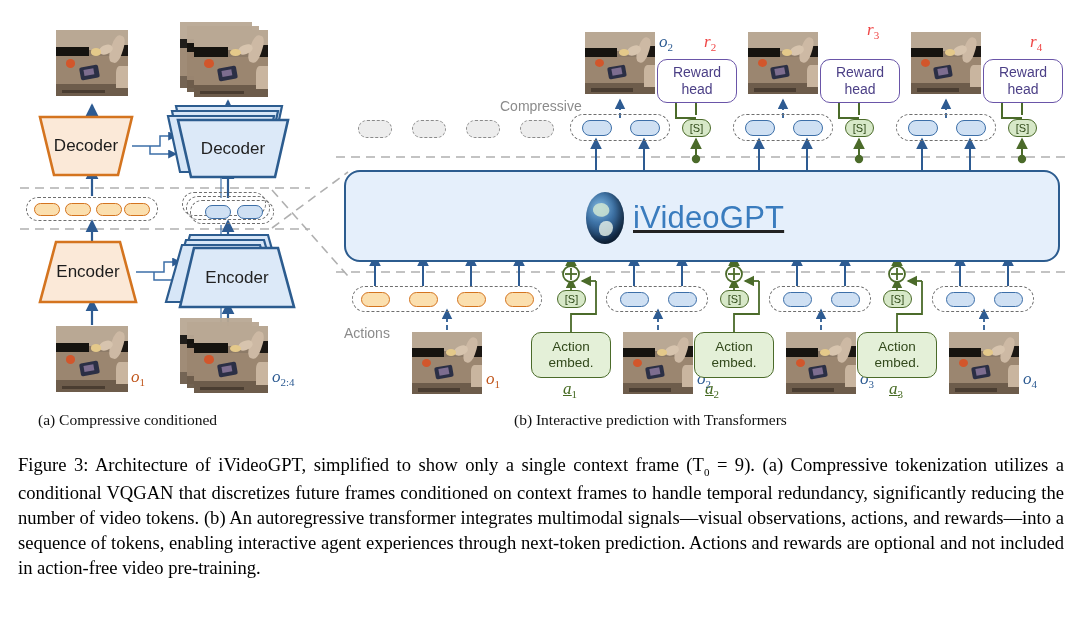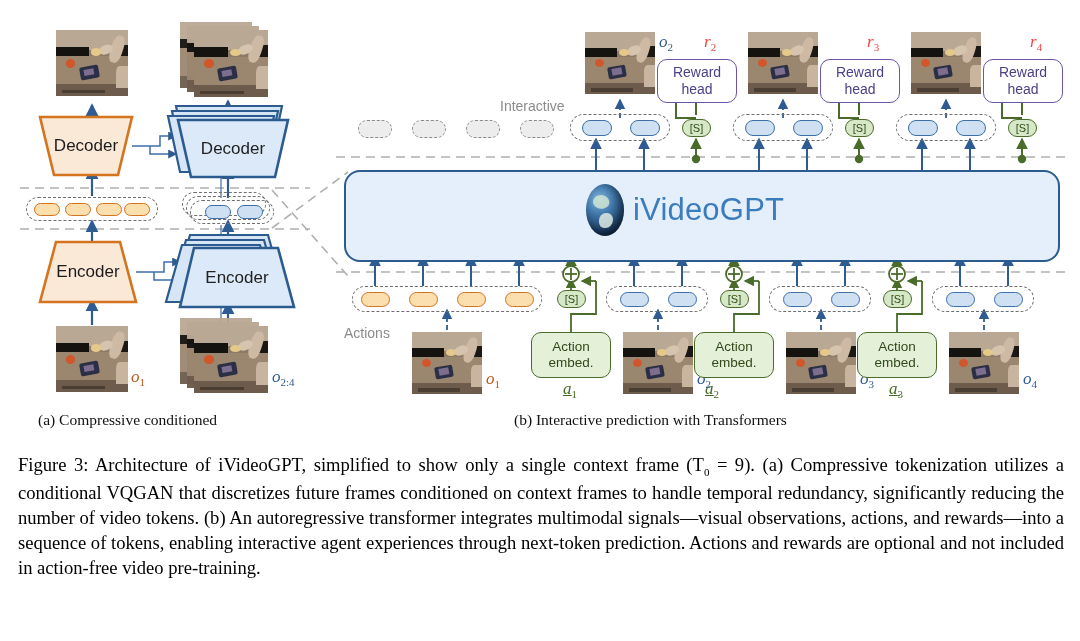--- a/index.html
+++ b/index.html
@@ -374,21 +374,21 @@
           <b></b>
         </i>
         <i class="t-side"></i>
     </div>
   </div>
   <div class="mvar o-blue" style="left:272px;top:367px;">
     <span>o</span><sub>2:4</sub>
   </div>
 
   <div class="gptbox" style="left:344px;top:170px;width:712px;height:88px;"></div>
-  <div class="gptlogo" style="left:586px;top:184px;">
+  <div class="gptlogo" style="left:586px;top:192px;text-decoration:underline;">
     <span class="globe"></span>
     <span class="gpttext">iVideoGPT</span>
   </div>
 
   <div class="grp" style="left:352px;top:286px;width:190px;height:26px;"></div>
   <div class="pill pill-orange" style="left:361px;top:292px;width:29px;height:15px;"></div>
   <div class="pill pill-orange" style="left:409px;top:292px;width:29px;height:15px;"></div>
   <div class="pill pill-orange" style="left:457px;top:292px;width:29px;height:15px;"></div>
   <div class="pill pill-orange" style="left:505px;top:292px;width:29px;height:15px;"></div>
 
@@ -546,21 +546,21 @@
   <div class="pill pill-blue" style="left:793px;top:120px;width:30px;height:16px;"></div>
 
   <div class="pill pill-green" style="left:845px;top:119px;width:29px;height:18px;">[S]</div>
 
   <div class="grp" style="left:896px;top:114px;width:100px;height:27px;"></div>
   <div class="pill pill-blue" style="left:908px;top:120px;width:30px;height:16px;"></div>
   <div class="pill pill-blue" style="left:956px;top:120px;width:30px;height:16px;"></div>
 
   <div class="pill pill-green" style="left:1008px;top:119px;width:29px;height:18px;">[S]</div>
 
-  <div class="gray-lbl" style="left:500px;top:98px;">Interactive</div>
+  <div class="gray-lbl" style="left:500px;top:98px;">Compressive</div>
 
   <div class="thumb" style="left:585px;top:32px;width:70px;height:62px;">
     <i class="t-wall"></i>
       <i class="t-dark"></i>
       <i class="t-dark2"></i>
       <i class="t-table"></i>
     <i class="t-base"></i>
       <i class="t-base2"></i>
       <i class="t-arm1"></i>
       <i class="t-arm2"></i>
@@ -594,21 +594,21 @@
     <i class="t-food"></i>
       <i class="t-ball"></i>
       <i class="t-obj">
         <b></b>
       </i>
       <i class="t-side"></i>
   </div>
   <div class="mvar o-blue hat" style="left:822px;top:32px;">
     <span>o</span><sub>3</sub>
   </div>
-  <div class="mvar r-purple" style="left:867px;top:32px;">
+  <div class="mvar r-purple" style="left:867px;top:20px;">
     <span>r</span><sub>3</sub>
   </div>
   <div class="rewardbox" style="left:820px;top:59px;width:78px;height:42px;">
     <span>Reward</span>
     <span>head</span>
   </div>
 
   <div class="thumb" style="left:911px;top:32px;width:70px;height:62px;">
     <i class="t-wall"></i>
       <i class="t-dark"></i>

